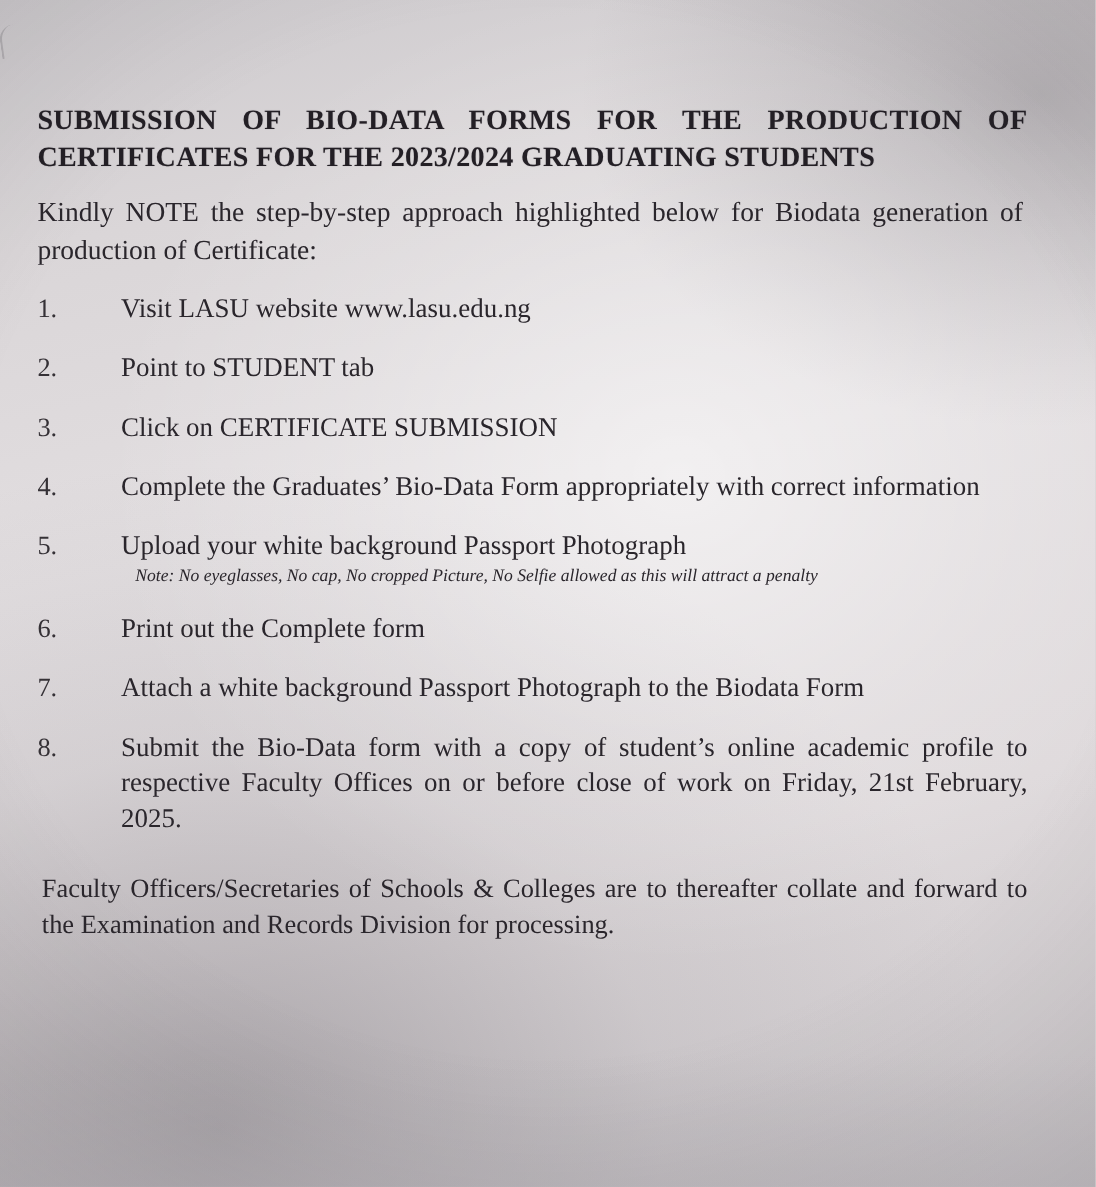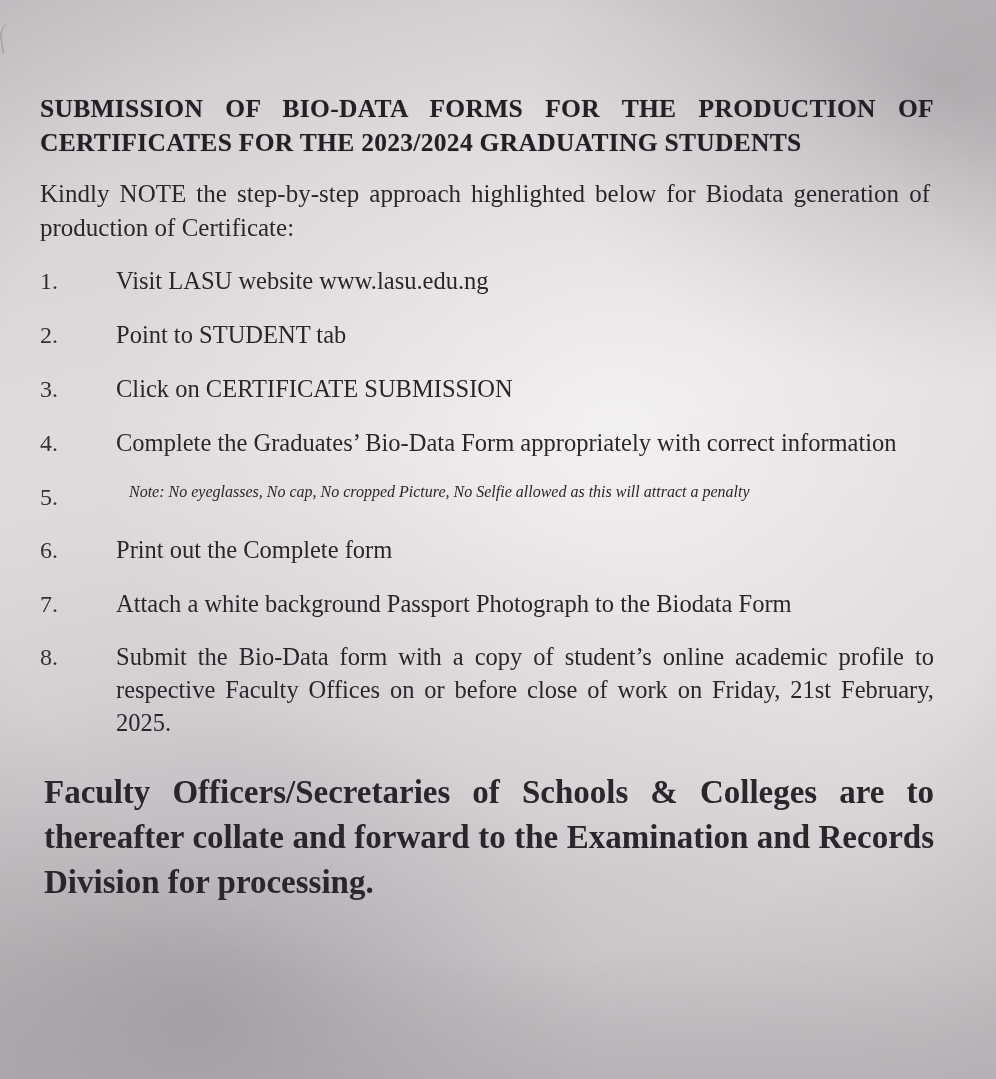--- a/index.html
+++ b/index.html
@@ -18,21 +18,20 @@
   #paper {
     position: relative;
     width: 996px;
     height: 1079px;
     background:
       radial-gradient(ellipse 70% 55% at 62% 40%, rgba(255,255,255,0.55) 0%, rgba(255,255,255,0.18) 45%, rgba(255,255,255,0) 75%),
       radial-gradient(ellipse 90% 70% at 20% 95%, rgba(110,105,112,0.45) 0%, rgba(140,136,142,0.15) 45%, rgba(255,255,255,0) 80%),
       radial-gradient(ellipse 60% 40% at 95% 8%, rgba(120,116,122,0.38) 0%, rgba(255,255,255,0) 70%),
       linear-gradient(168deg, #cdcacd 0%, #dad6d8 18%, #e2dee0 42%, #ded9db 70%, #cbc7ca 100%);
     box-sizing: border-box;
-    padding-left: 6px;
   }
 
   
   #paper::after {
     content: "";
     position: absolute;
     inset: 0;
     pointer-events: none;
     background:
       radial-gradient(ellipse 95% 80% at 50% 45%, rgba(0,0,0,0) 55%, rgba(60,55,60,0.18) 100%);
@@ -106,27 +105,26 @@
   }
   .note-line {
     display: block;
     font-style: italic;
     font-size: 16px;
     line-height: 1.34;
     margin-left: 13px;
   }
 
   p.closing {
-    font-size: 33px;
+    font-size: 24px;
     line-height: 1.36;
     margin: 30px 0 0 4px;
     text-align: justify;
     text-align-last: left;
     color: #2a262c;
-    font-weight: bold;
   }
 
   
   .watermark {
     position: absolute;
     left: 406px;
     top: 322px;
     z-index: 5;
     font-family: "DejaVu Sans", sans-serif;
     font-weight: bold;
@@ -175,20 +173,21 @@
       </li>
 
       <li>
         <span class="num">4.</span>
         <span class="body-col">Complete the Graduates’ Bio-Data Form appropriately with correct information</span>
       </li>
 
       <li>
         <span class="num">5.</span>
         <span class="body-col">
+          <span>Upload your white background Passport Photograph</span>
           <span class="note-line">Note: No eyeglasses, No cap, No cropped Picture, No Selfie allowed as this will attract a penalty</span>
         </span>
       </li>
 
       <li>
         <span class="num">6.</span>
         <span class="body-col">Print out the Complete form</span>
       </li>
 
       <li>

